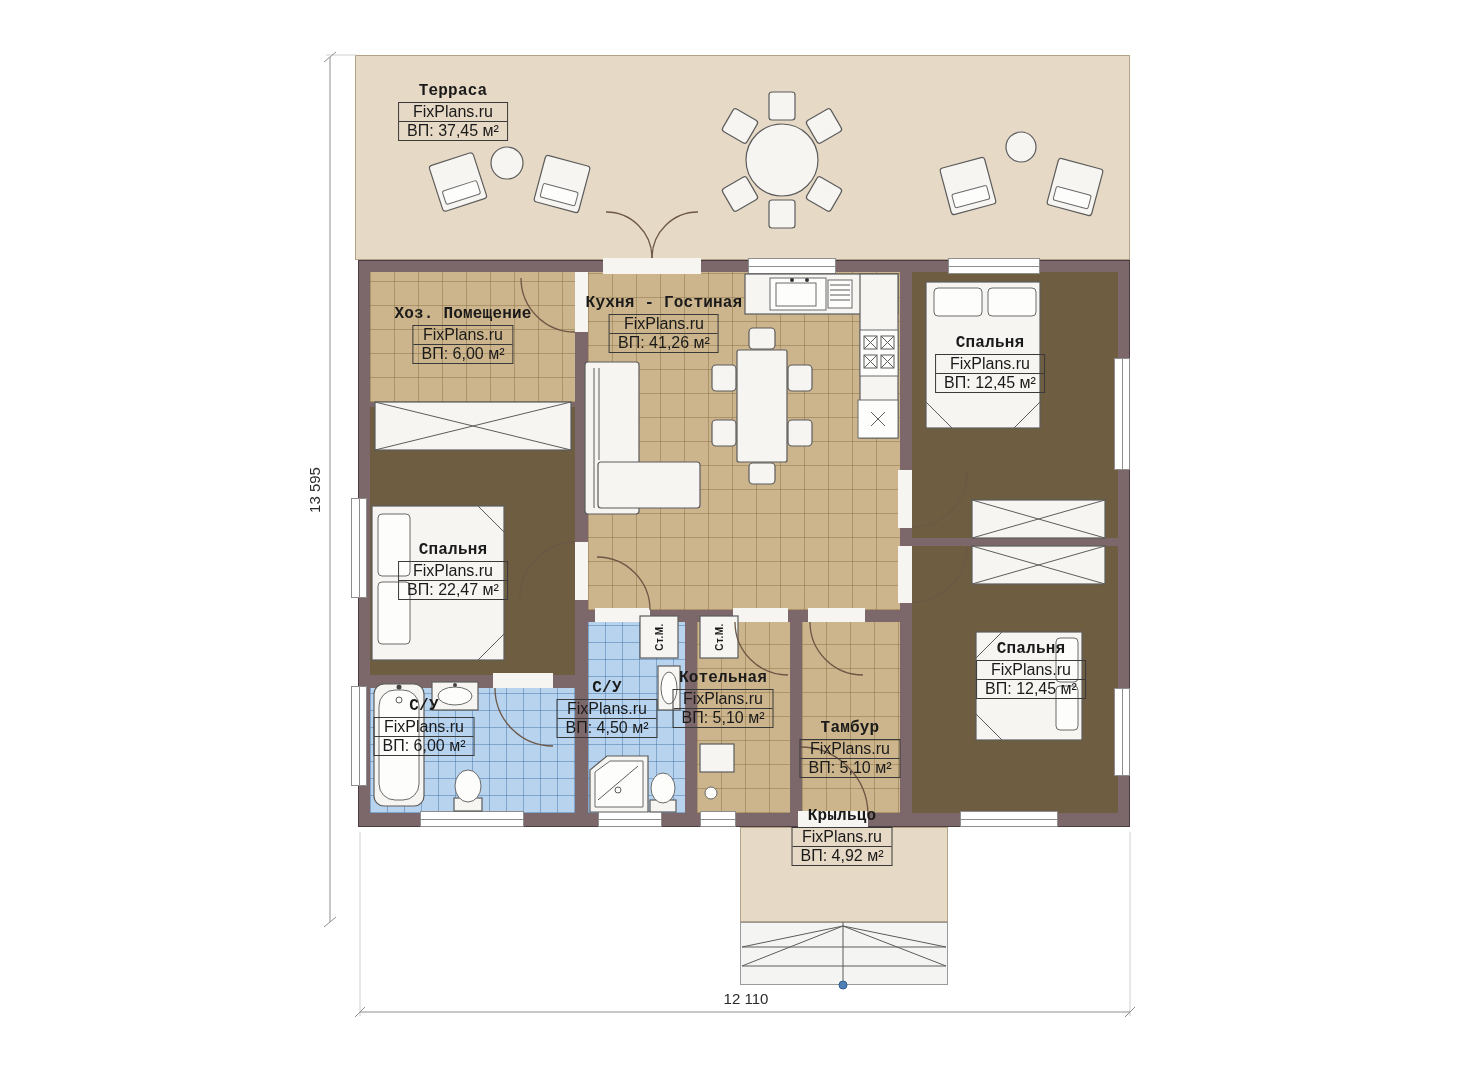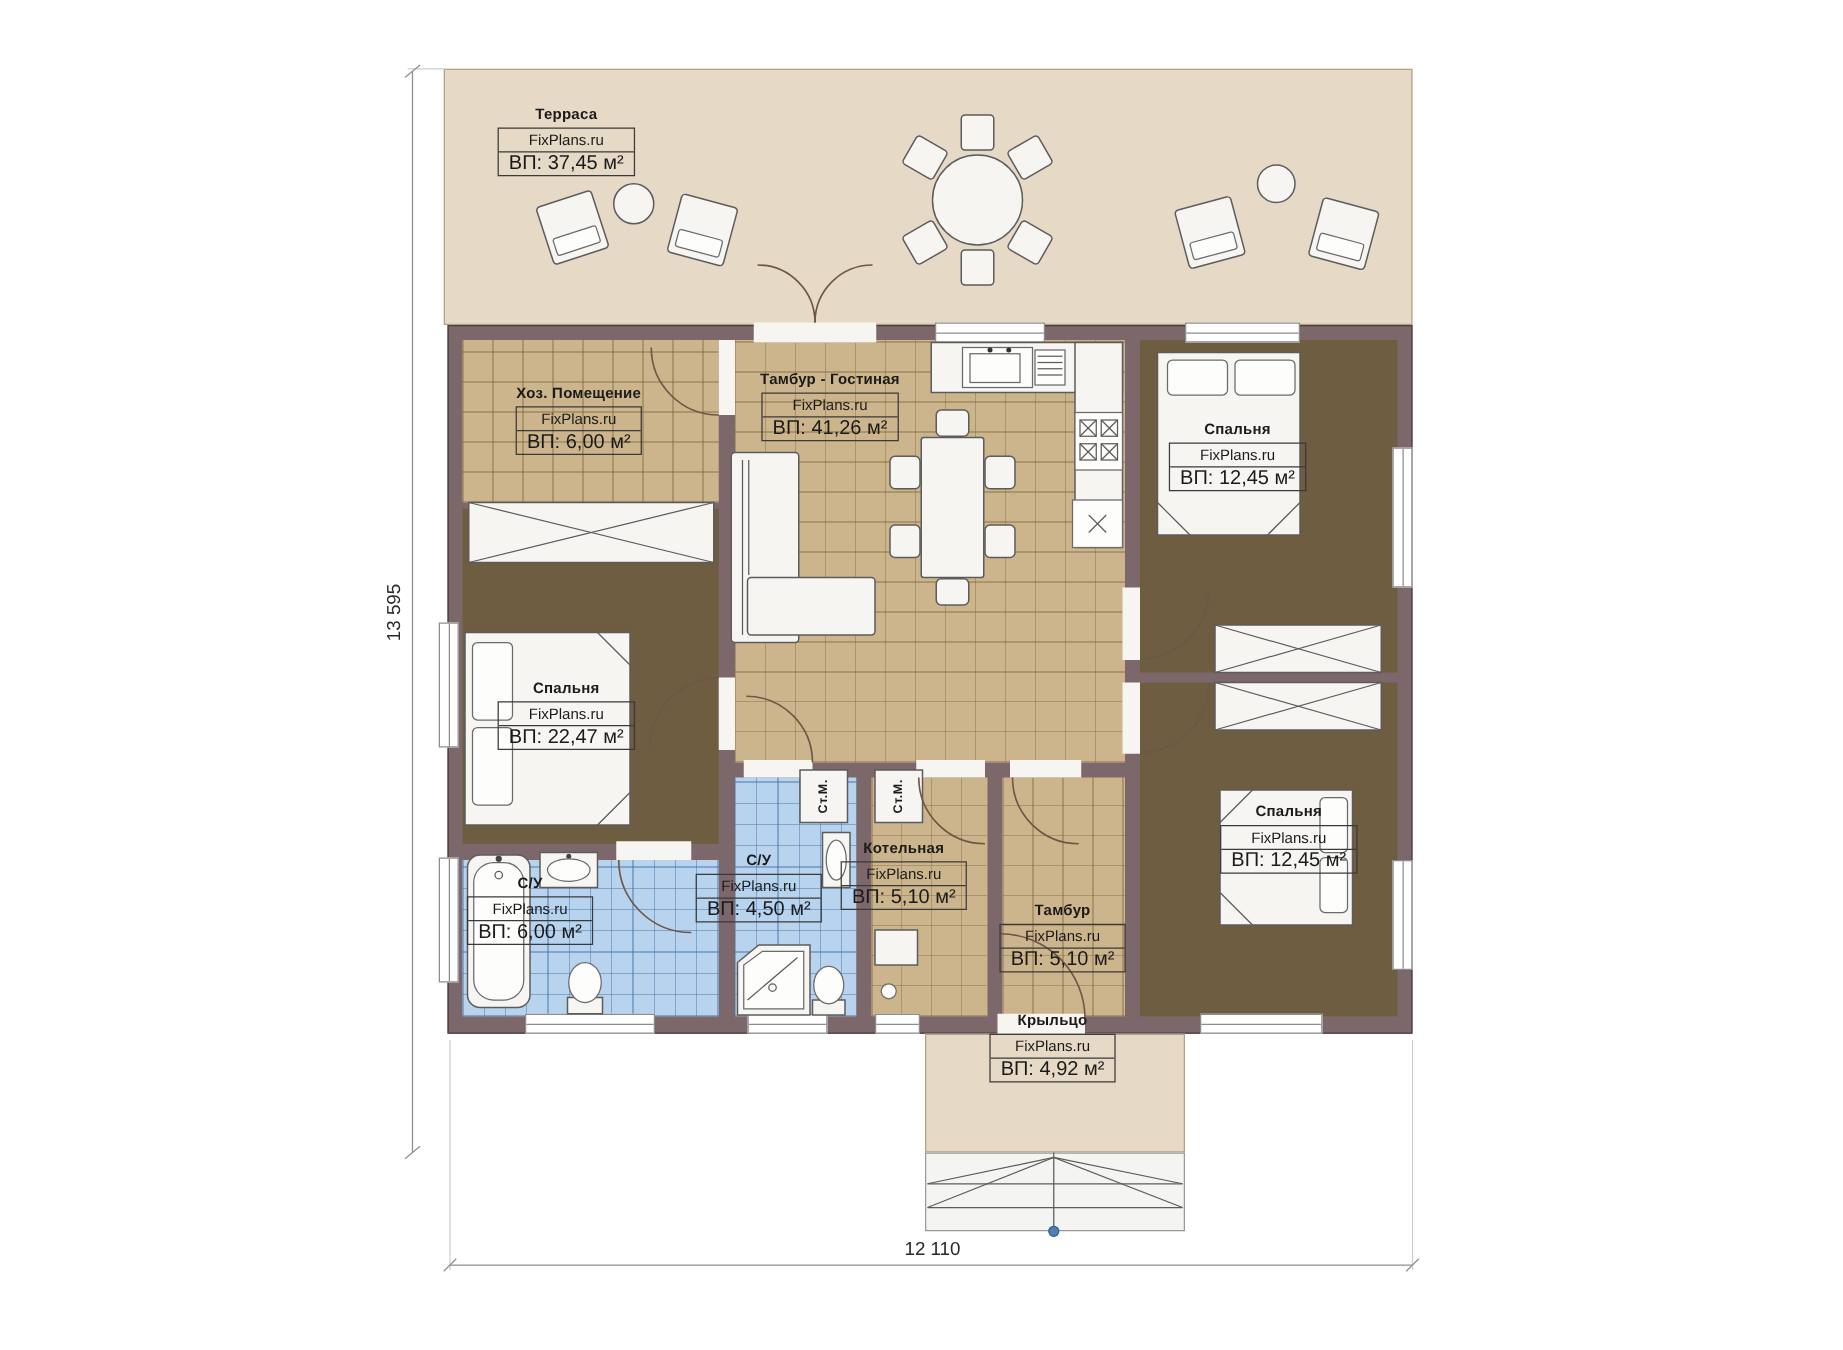--- a/index.html
+++ b/index.html
@@ -29,23 +29,23 @@
   svg.overlay{position:absolute;left:0;top:0;z-index:4;pointer-events:none;}
   .f{fill:#f6f5f2;stroke:#5c5c5c;stroke-width:1.2;}
   .f2{fill:#fdfdfc;stroke:#6a6a6a;stroke-width:1;}
   .ln{stroke:#5c5c5c;stroke-width:1;fill:none;}
   .arc{stroke:#6d5746;stroke-width:1.3;fill:none;}
   .dim{stroke:#8f8f8f;stroke-width:1;}
   .wit{stroke:#cfcfcf;stroke-width:1;}
   text.dimt{font:15px "Liberation Sans", sans-serif;fill:#2a2a2a;}
   
   .rlabel{position:absolute;transform:translateX(-50%);text-align:center;z-index:5;white-space:nowrap;}
-  .rname{font-weight:bold;font-size:12px;line-height:15px;margin-bottom:3px;letter-spacing:.2px;}
+  .rname{font-weight:bold;font-size:16px;line-height:15px;margin-bottom:3px;letter-spacing:.2px;font-family:Liberation Mono, monospace;}
   .rbox{display:inline-block;border:1px solid #3a3a3a;}
-  .rbrand{border-bottom:1px solid #3a3a3a;padding:1px 8px;font-size:12px;line-height:16px;}
+  .rbrand{border-bottom:1px solid #3a3a3a;padding:1px 8px;font-size:16px;line-height:16px;}
   .rarea{padding:1px 8px;font-size:16px;line-height:16px;}
   .stm{position:absolute;z-index:5;writing-mode:vertical-rl;transform:translate(-50%,-50%) rotate(180deg);
        font-size:10px;font-weight:bold;letter-spacing:.5px;}
 </style>
 </head>
 <body>
 
 <div class="stage">
 
   <div class="abs terrace" style="left:355px;top:55px;width:775px;height:205px;"></div>
@@ -290,21 +290,21 @@
     <div class="rname">Терраса</div>
     <div class="rbox"><div class="rbrand">FixPlans.ru</div>
     <div class="rarea">ВП: 37,45 м²</div></div>
   </div>
   <div class="rlabel" style="left:463px;top:307px;">
     <div class="rname">Хоз. Помещение</div>
     <div class="rbox"><div class="rbrand">FixPlans.ru</div>
     <div class="rarea">ВП: 6,00 м²</div></div>
   </div>
   <div class="rlabel" style="left:664px;top:296px;">
-    <div class="rname">Тамбур - Гостиная</div>
+    <div class="rname">Кухня - Гостиная</div>
     <div class="rbox"><div class="rbrand">FixPlans.ru</div>
     <div class="rarea">ВП: 41,26 м²</div></div>
   </div>
   <div class="rlabel" style="left:990px;top:336px;">
     <div class="rname">Спальня</div>
     <div class="rbox"><div class="rbrand">FixPlans.ru</div>
     <div class="rarea">ВП: 12,45 м²</div></div>
   </div>
   <div class="rlabel" style="left:453px;top:543px;">
     <div class="rname">Спальня</div>

